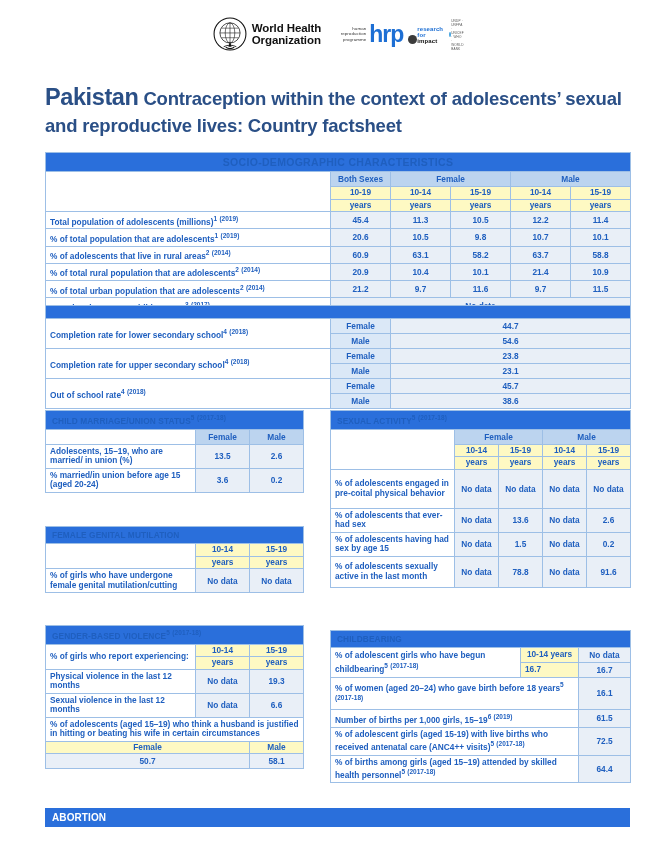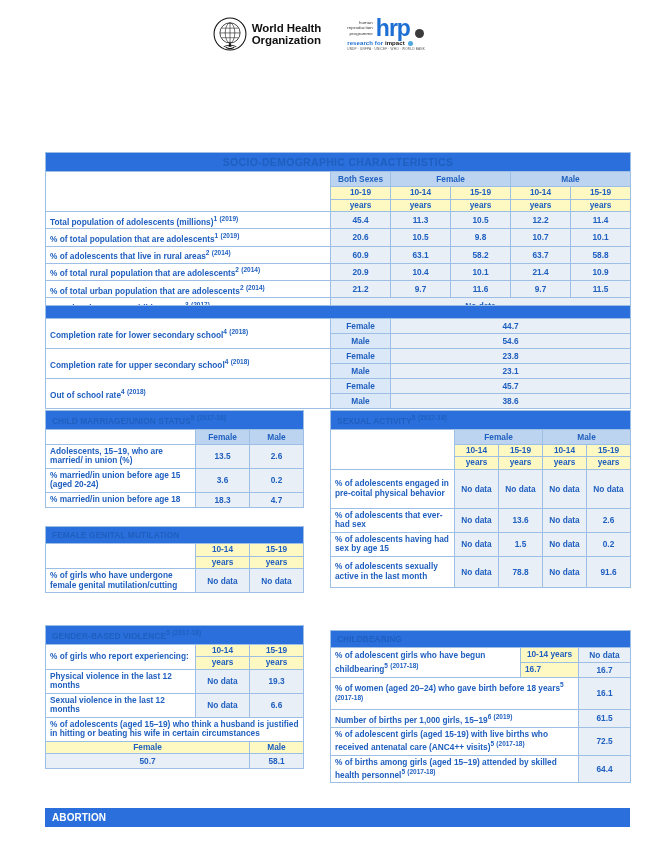--- a/index.html
+++ b/index.html
@@ -17,21 +17,21 @@
     position:absolute;top:8px;left:0;width:670px;height:52px;
     display:flex;justify-content:center;align-items:center;gap:26px;
   }
   .who-logo{display:flex;align-items:center;gap:5px;}
   .who-emblem{width:34px;height:34px;}
   .who-text{
     font-family:"Liberation Sans", sans-serif;
     font-weight:bold;color:#111;font-size:11.5px;line-height:12.5px;
     letter-spacing:-.1px;
   }
-  .hrp-logo{display:flex;flex-direction:column;justify-content:center;width:110px;}
+  .hrp-logo{display:flex;flex-direction:row;justify-content:center;width:110px;align-items:center;}
   .hrp-top{display:flex;align-items:flex-end;gap:3px;}
   .hrp-prog{
     font-size:4.4px;line-height:5.4px;color:#333;text-align:right;
     font-family:"Liberation Sans", sans-serif;letter-spacing:.1px;
     padding-bottom:3px;
   }
   .hrp-word{
     font-size:23px;line-height:22px;font-weight:bold;color:#1d6fd4;
     font-family:"Liberation Sans", sans-serif;letter-spacing:-1px;
   }
@@ -133,20 +133,23 @@
       </div>
       <div class="hrp-tag">
         <span class="hrp-tag-txt"><span>research for </span><b>impact</b></span>
         <span class="hrp-dot-blue"></span>
       </div>
       <div class="hrp-sub">UNDP · UNFPA · UNICEF · WHO · WORLD BANK</div>
     </div>
 
   </div>
 
+  <div class="title">
+    <span class="country">Pakistan</span><span> Contraception within the context of adolescents’ sexual and reproductive lives: Country factsheet</span>
+  </div>
 
   <table id="socio" class="tbl fullw">
     <colgroup>
       <col style="width:285px">
         <col style="width:60px">
         <col style="width:60px">
       <col style="width:60px">
         <col style="width:60px">
         <col style="width:60px">
     </colgroup>
@@ -280,25 +283,20 @@
     <tr>
       <td class="lbl">Adolescents, 15–19, who are married/ in union (%)</td>
       <td class="val">13.5</td>
       <td class="val">2.6</td>
     </tr>
     <tr>
       <td class="lbl">% married/in union before age 15 (aged 20-24)</td>
       <td class="val">3.6</td>
       <td class="val">0.2</td>
     </tr>
-    <tr>
-      <td class="lbl">% married/in union before age 18</td>
-      <td class="val">18.3</td>
-      <td class="val">4.7</td>
-    </tr>
   </tbody>
     </table>
 
   <table id="fgm" class="tbl fullw">
     <colgroup>
         <col style="width:150px">
         <col style="width:54px">
         <col style="width:54px">
       </colgroup>
     <tbody>

